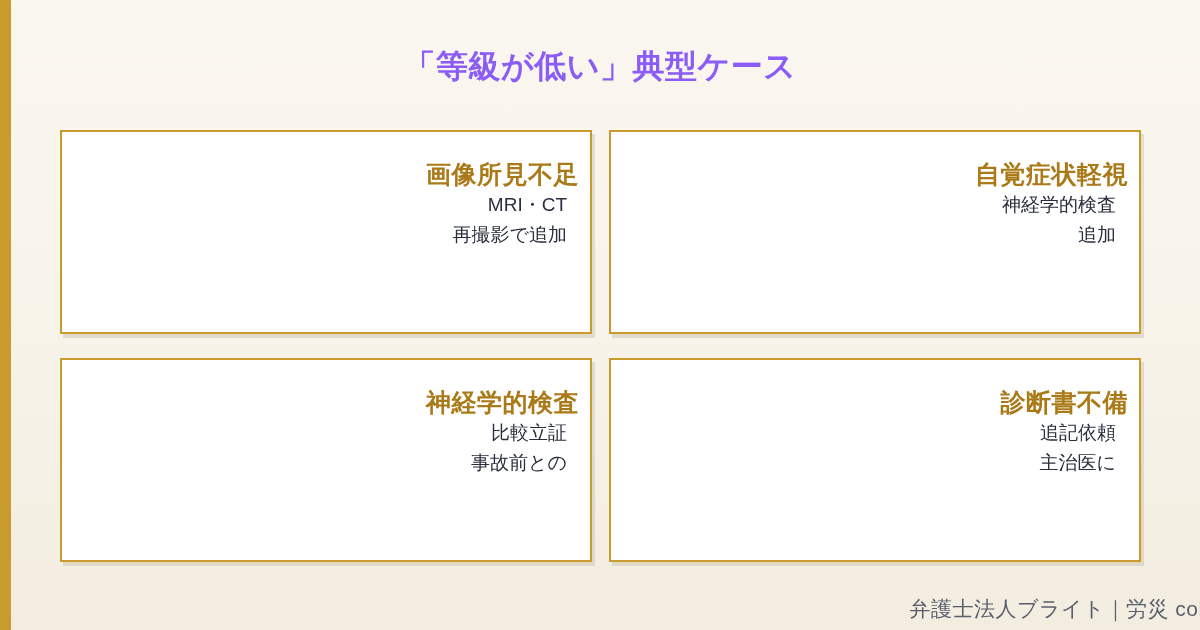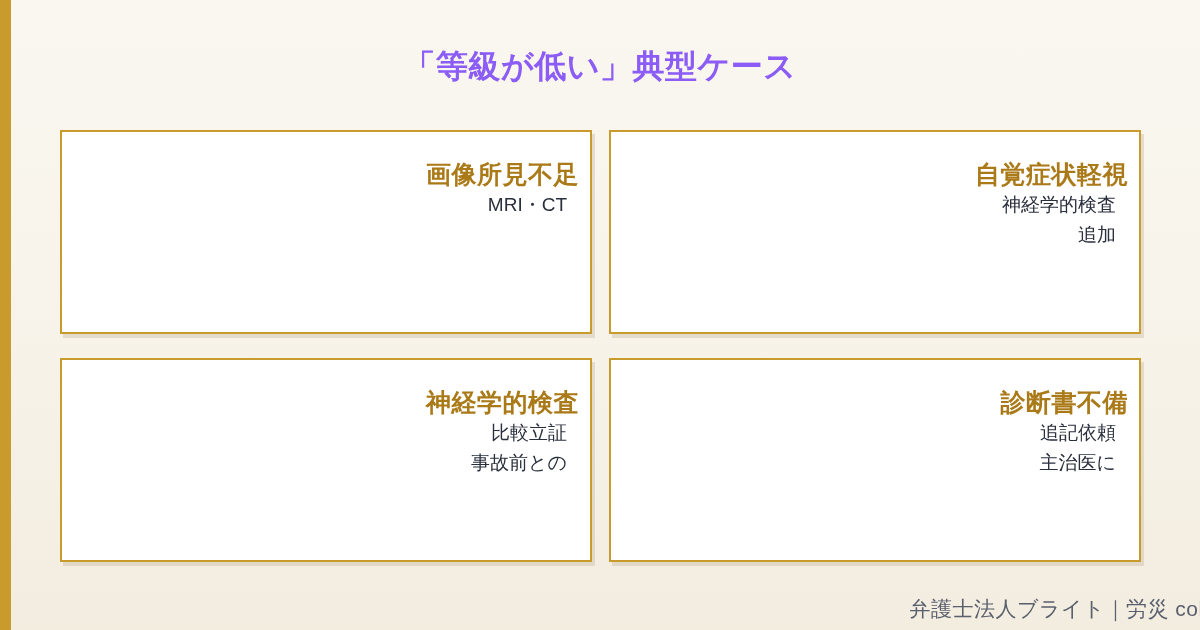--- a/index.html
+++ b/index.html
@@ -129,20 +129,21 @@
 
   <div class="page-title">「等級が低い」典型ケース</div>
 
   <div class="card-grid">
 
     <div class="card">
       <div class="card-inner">
         <div class="card-heading">画像所見不足</div>
         <div class="card-body">
           <span class="line">MRI・CT</span>
+          <span class="line">再撮影で追加</span>
         </div>
       </div>
     </div>
 
     <div class="card">
       <div class="card-inner">
         <div class="card-heading">自覚症状軽視</div>
         <div class="card-body">
           <span class="line">神経学的検査</span>
           <span class="line">追加</span>

